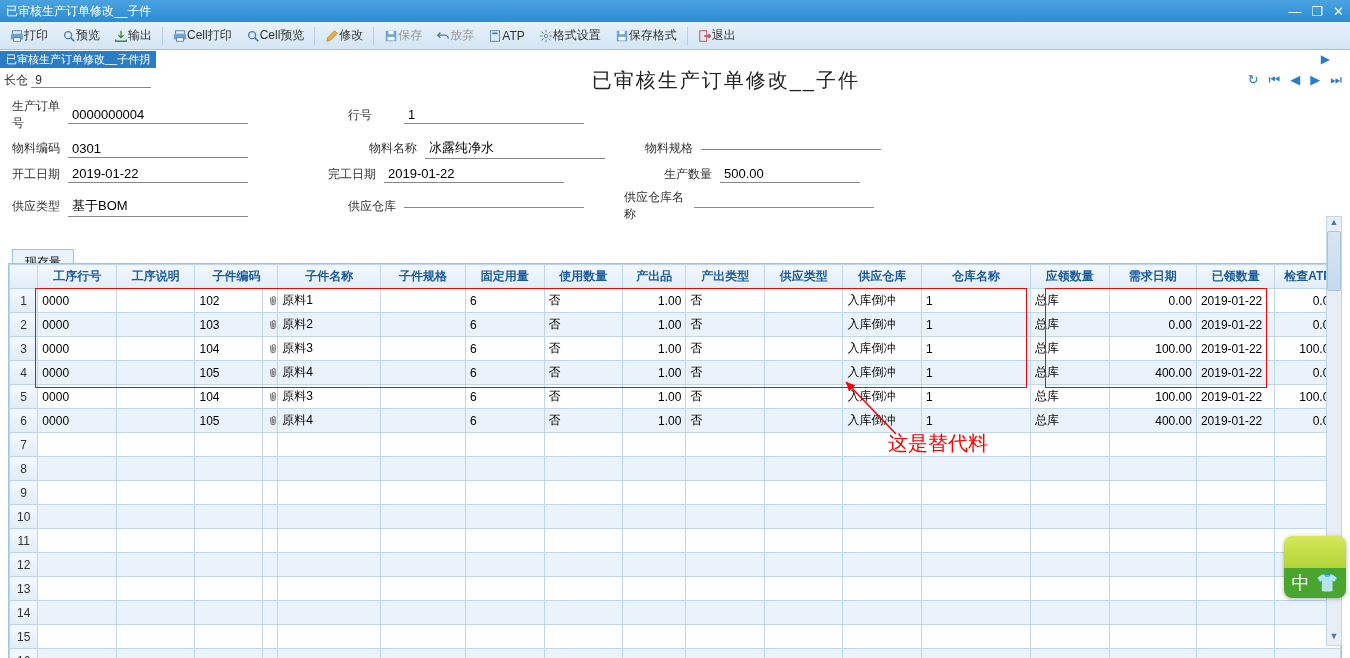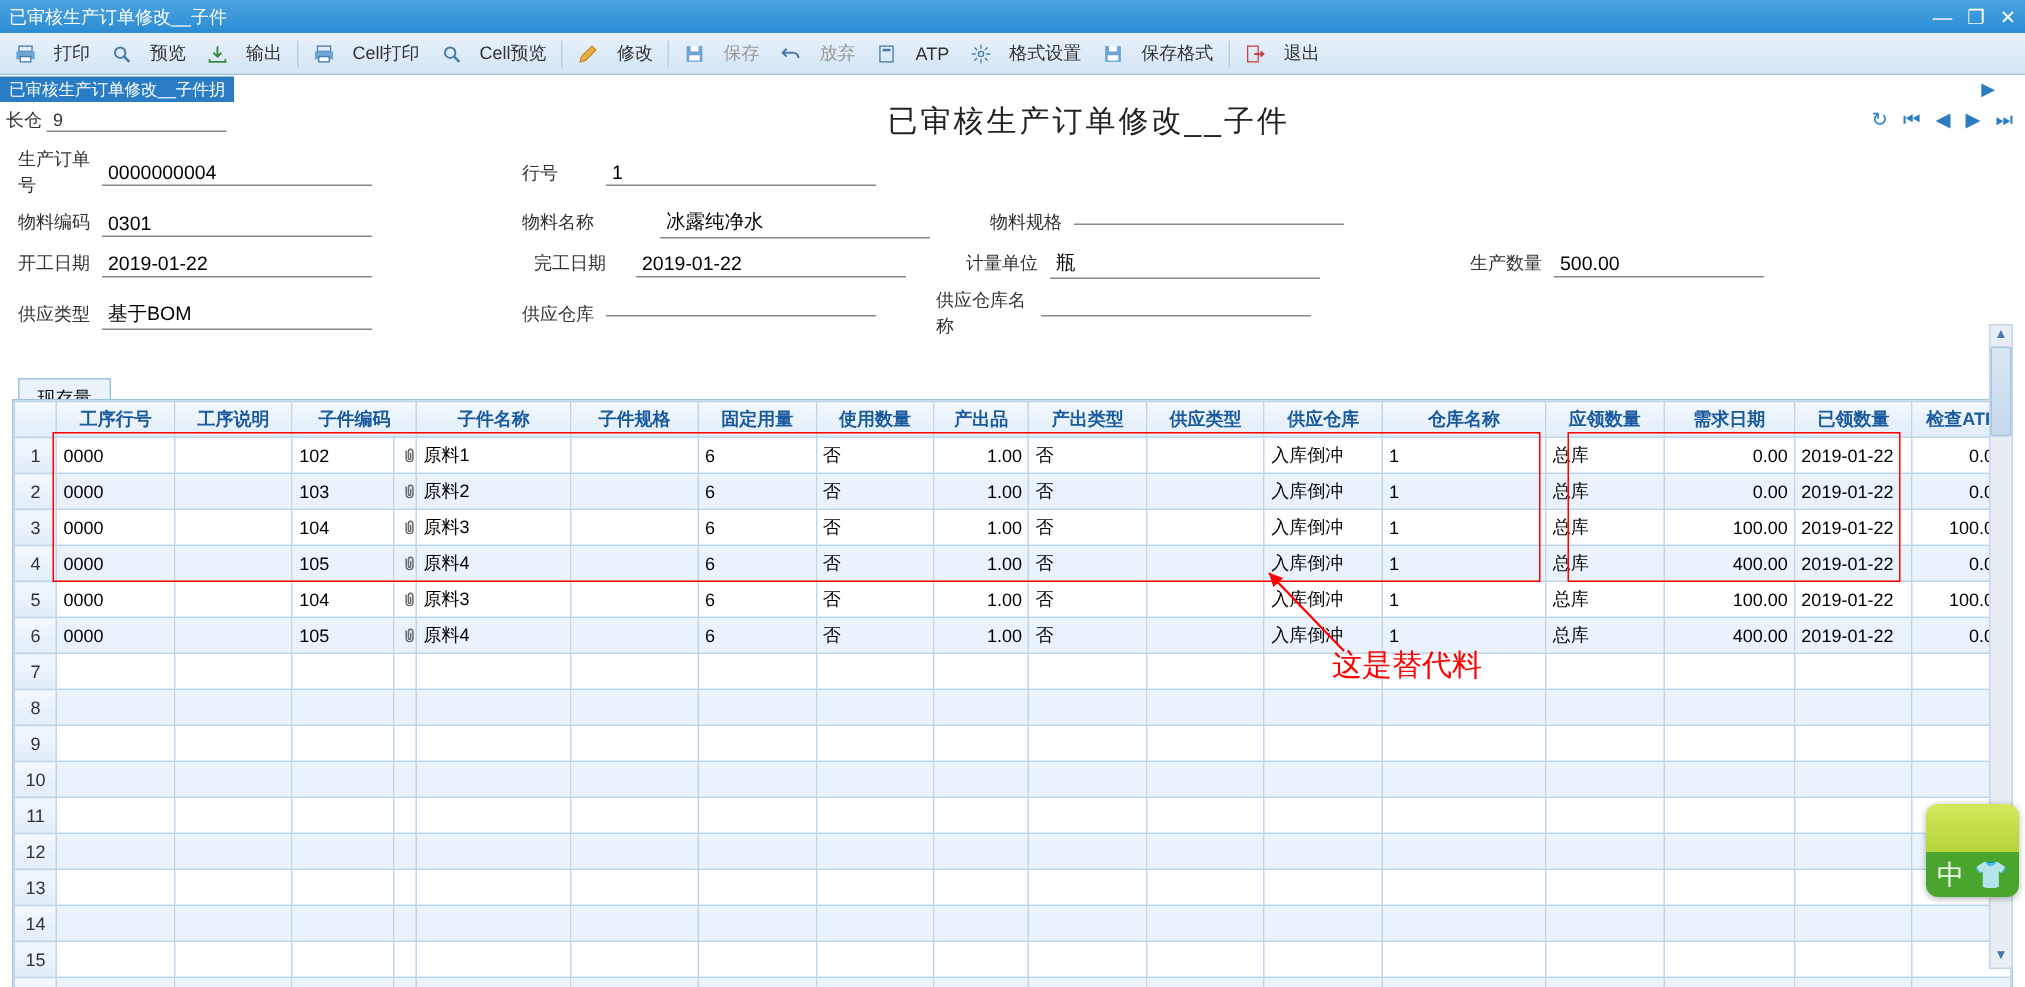--- a/index.html
+++ b/index.html
@@ -3,21 +3,21 @@
 <meta charset="utf-8">
 <style>
   * { box-sizing: border-box; margin: 0; padding: 0; }
   body { font-family: "Microsoft YaHei", "SimSun", sans-serif; font-size: 12px; background: #fff; width: 1350px; height: 658px; overflow: hidden; position: relative; }
   
   .titlebar { background: linear-gradient(#4aa3e0, #2b8cd4); height: 22px; display: flex; align-items: center; justify-content: space-between; color: white; padding: 0 6px; font-size: 12px; }
   .titlebar .controls { display: flex; gap: 10px; font-size: 13px; }
   .titlebar .controls span { cursor: pointer; }
   
   .toolbar { background: linear-gradient(#e8f2fb, #d4e5f5); height: 28px; display: flex; align-items: center; gap: 2px; padding: 0 4px; border-bottom: 1px solid #9fc4e2; }
-  .toolbar .btn { display: flex; align-items: center; gap: 12px; padding: 2px 6px; cursor: pointer; border-radius: 2px; color: #333; }
+  .toolbar .btn { display: flex; align-items: center; gap: 0; padding: 2px 6px; cursor: pointer; border-radius: 2px; color: #333; }
   .toolbar .btn.disabled { color: #999; }
   .toolbar .sep { width: 1px; height: 18px; background: #b8cfe4; margin: 0 2px; }
   .tb-icon { width: 14px; height: 14px; display: inline-block; }
   
   .tagbar { height: 18px; display: flex; justify-content: space-between; padding-right: 20px; align-items: center; }
   .tagbar .tag { background: #2a7dc4; color: #fff; font-size: 11px; padding: 1px 6px; }
   .tagbar .arrow { color: #2a7dc4; font-size: 12px; margin-left: 2px; }
   
   .subheader { display: flex; align-items: center; padding: 2px 8px 0 4px; height: 22px; justify-content: center; }
   .subheader .left { flex: 0 0 200px; font-size: 12px; color: #333; }
@@ -196,41 +196,37 @@
     <div class="field" style="margin-left:60px;">
         <label>行号</label>
         <span class="val">1</span>
       </div>
   </div>
   <div class="formrow">
     <div class="field">
         <label>物料编码</label>
         <span class="val">0301</span>
       </div>
-    <div class="field" style="margin-left:60px;gap:36px;">
+    <div class="field" style="margin-left:81px;">
         <label>物料名称</label>
         <span class="val">冰露纯净水</span>
       </div>
     <div class="field">
         <label>物料规格</label>
         <span class="val"></span>
       </div>
   </div>
   <div class="formrow">
     <div class="field">
         <label>开工日期</label>
         <span class="val">2019-01-22</span>
       </div>
-    <div class="field" style="margin-left:68px;gap:12px;">
+    <div class="field" style="margin-left:40px;">
         <label>完工日期</label>
         <span class="val">2019-01-22</span>
-      </div>
-    <div class="field">
-        <label>计量单位</label>
-        <span class="val">瓶</span>
       </div>
     <div class="field" style="margin-left:60px;">
         <label>生产数量</label>
         <span class="val" style="min-width:140px;">500.00</span>
       </div>
   </div>
   <div class="formrow">
     <div class="field">
         <label>供应类型</label>
         <span class="val">基于BOM</span>

